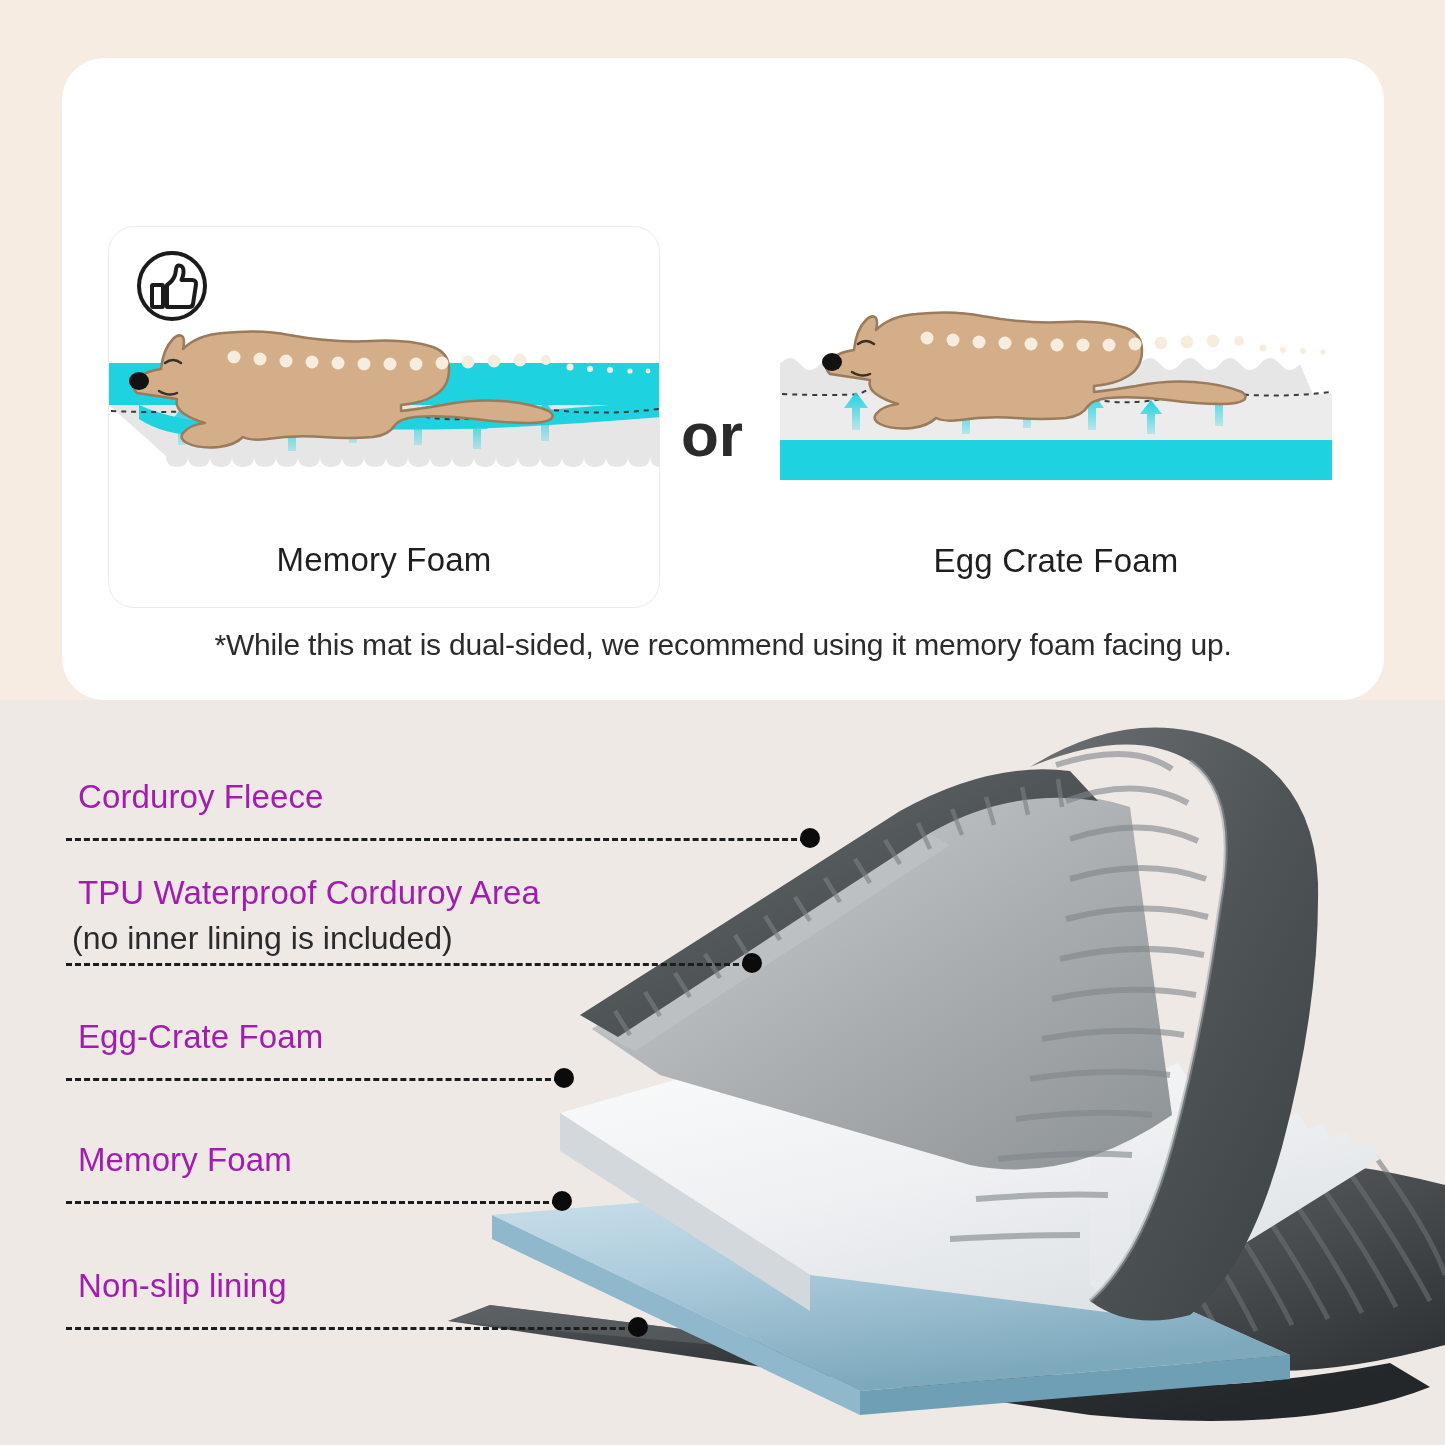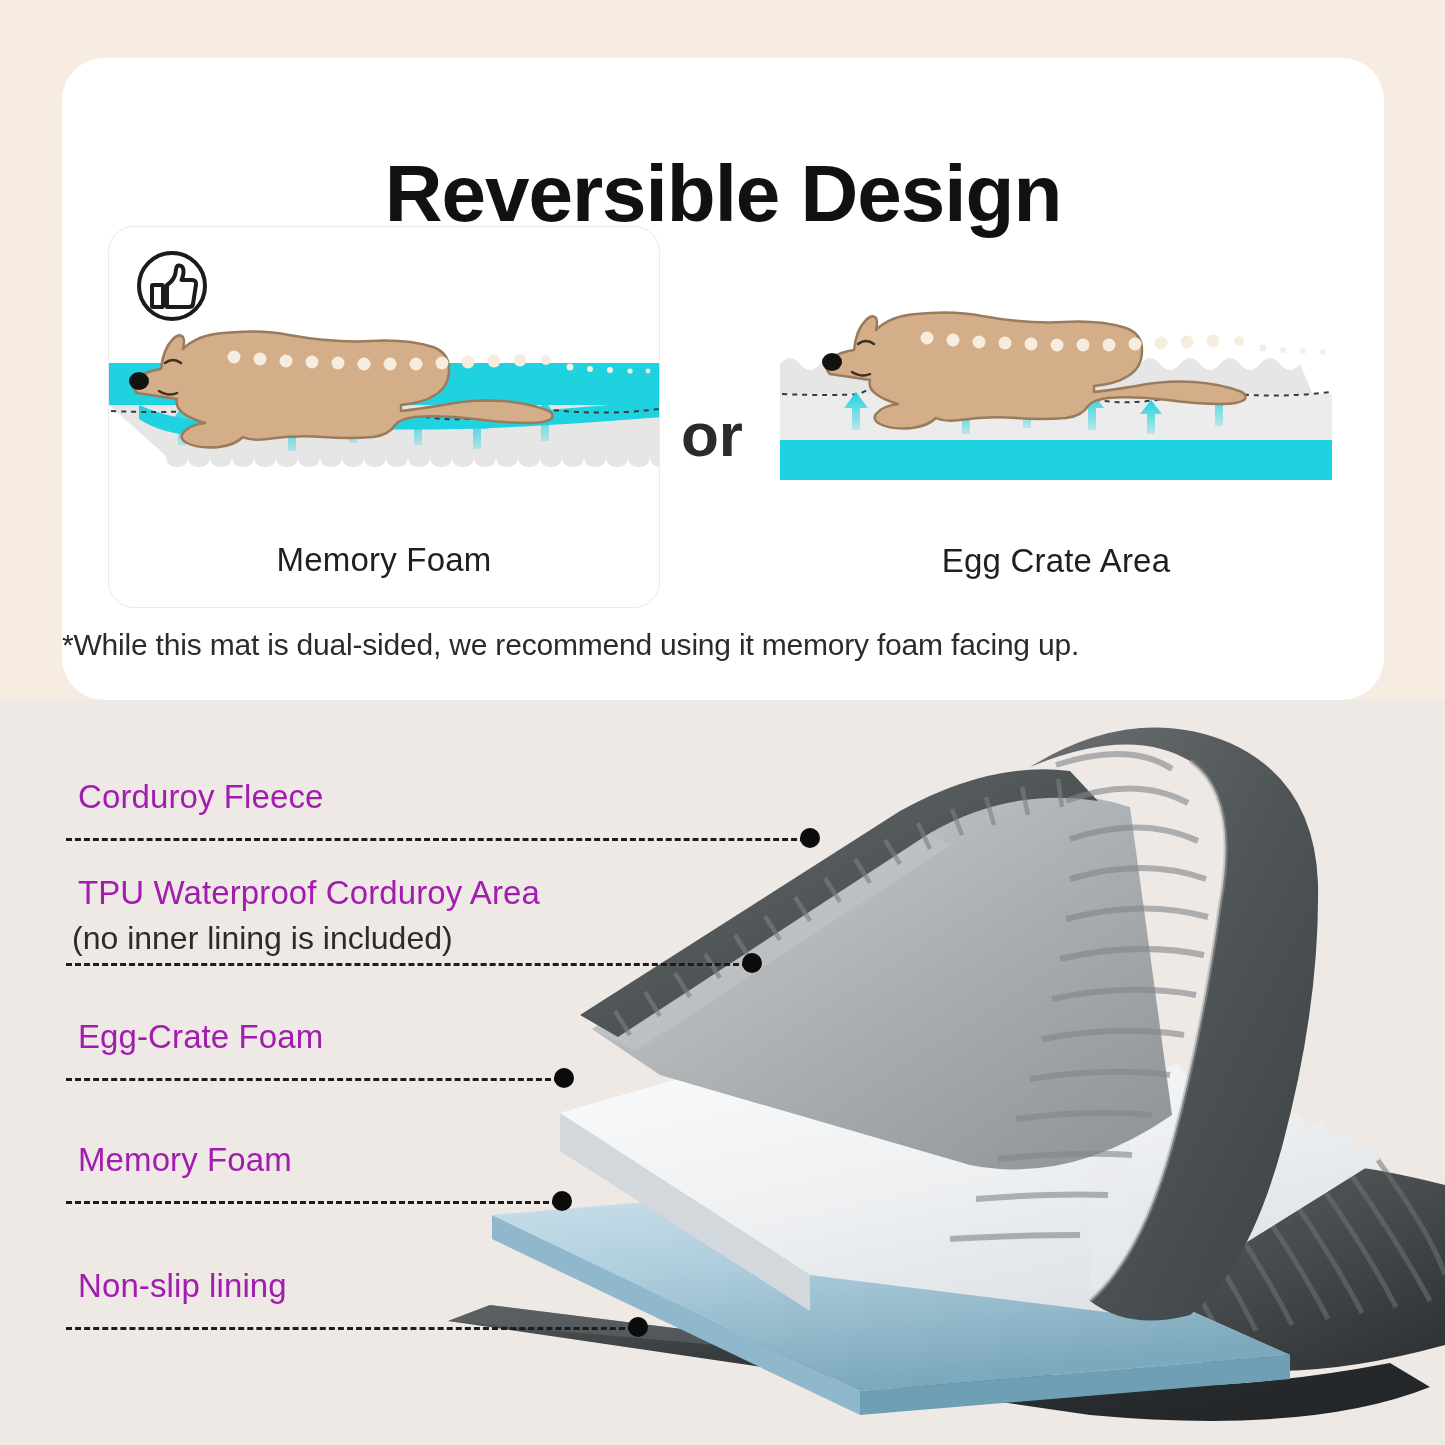--- a/index.html
+++ b/index.html
@@ -100,21 +100,21 @@
     font-size: 62px;
     font-weight: bold;
     color: #2b2b2b;
     line-height: 1;
   }
 
   #card-footnote {
     position: absolute;
     left: 0; top: 570px;
     width: 100%;
-    text-align: left;
+    text-align: center;
     font-size: 30px;
     color: #2b2b2b;
     letter-spacing: -0.2px;
   }
 
   
   #thumbs-up-badge {
     position: absolute;
     left: 26px; top: 22px;
     width: 74px; height: 74px;
@@ -162,21 +162,20 @@
   }
 </style>
 </head>
 <body>
 
 <div id="bg-top"></div>
 <div id="bg-bottom"></div>
 
 <div id="reversible-card">
 
-  <div id="card-title">Reversible Design</div>
 
   <div class="panel" id="panel-memory-foam">
 
     <div id="thumbs-up-badge">
       <svg width="74" height="74" viewBox="0 0 74 74">
         <circle cx="37" cy="37" r="33" fill="none" stroke="#1b1b1b" stroke-width="4"></circle>
         <rect x="17" y="36" width="11" height="22" fill="none" stroke="#1b1b1b" stroke-width="4" rx="1"></rect>
         <path d="M32 58 L32 36 C32 36 38 32 40 26 C41.5 21.5 40 17 43.5 16.5 C47 16 49 19 48.5 24 C48.2 27 46.5 31 46.5 31 L57 31 C60 31 61.5 33 61 35.5 L58 55 C57.6 57 56 58 54 58 Z" fill="none" stroke="#1b1b1b" stroke-width="4" stroke-linejoin="round"></path>
       </svg>
     </div>
@@ -345,21 +344,21 @@
               <circle cx="461" cy="122" r="3.5"></circle>
                 <circle cx="481" cy="124" r="3"></circle>
               <circle cx="501" cy="125" r="3"></circle>
                 <circle cx="521" cy="126" r="2.6"></circle>
             </g>
           </g>
         </g>
       </svg>
     </div>
 
-    <div class="panel-label">Egg Crate Area</div>
+    <div class="panel-label">Egg Crate Foam</div>
   </div>
 
   <div id="card-footnote">*While this mat is dual-sided, we recommend using it memory foam facing up.</div>
 </div>
 
 <div id="product-photo">
   <svg width="1015" height="730" viewBox="0 0 1015 730">
     <defs>
       <linearGradient id="tpuGrad" x1="0" y1="0" x2="1" y2="1">
         <stop offset="0%" stop-color="#cfd2d4"></stop>

